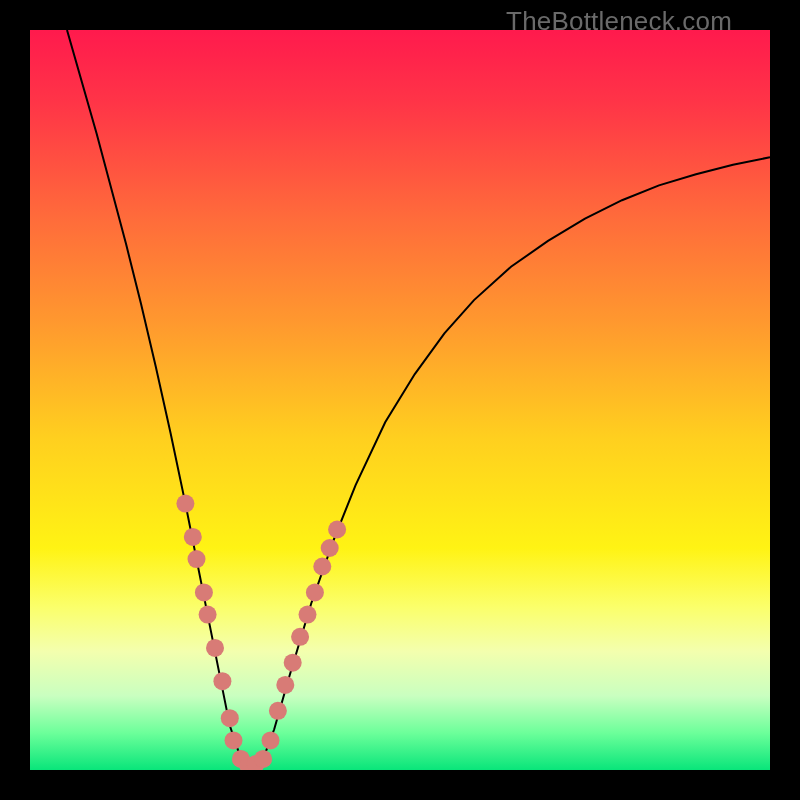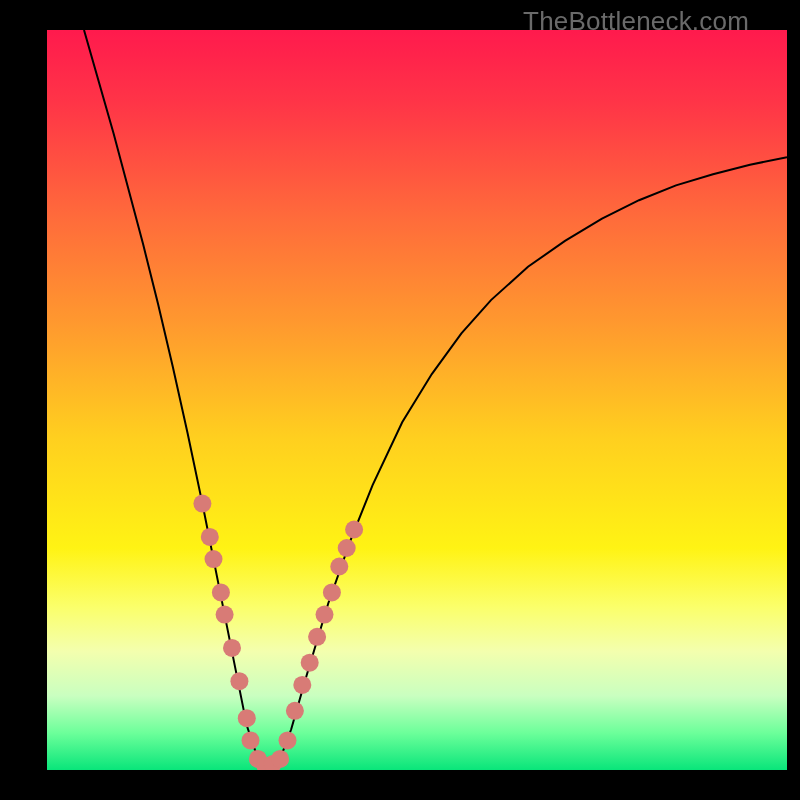--- a/index.html
+++ b/index.html
@@ -9,21 +9,20 @@
     height: 800px;
     overflow: hidden;
     background: #000;
     font-family: Arial, Helvetica, sans-serif;
   }
   .frame {
     position: absolute;
     left: 0; top: 0;
     width: 744px; height: 800px;
     background: #000;
-    margin-left: 17px;
   }
   .plot {
     position: absolute;
     left: 30px;
     top: 30px;
     width: 740px;
     height: 740px;
     overflow: hidden;
   }
   .watermark {

